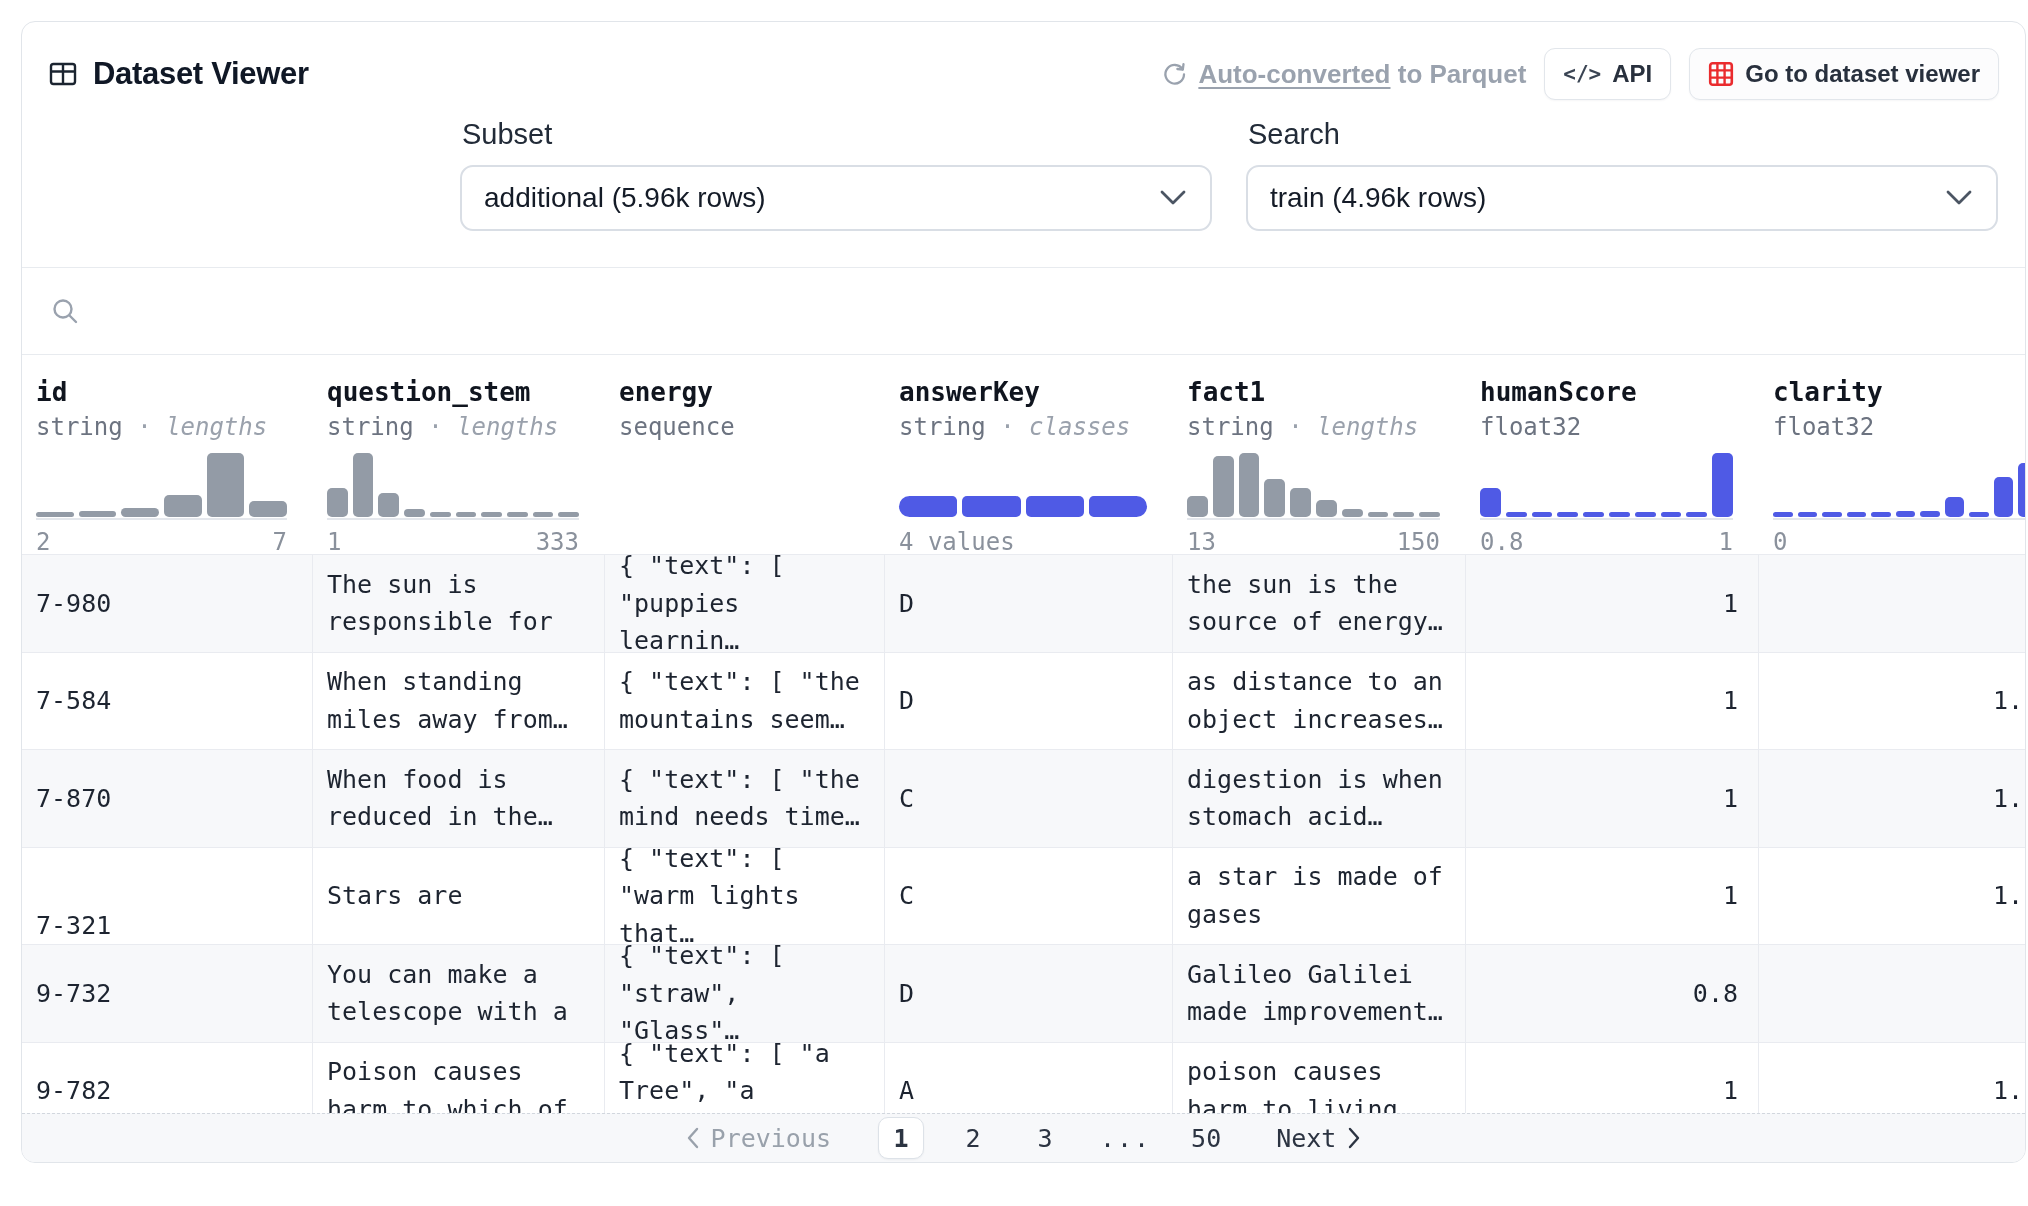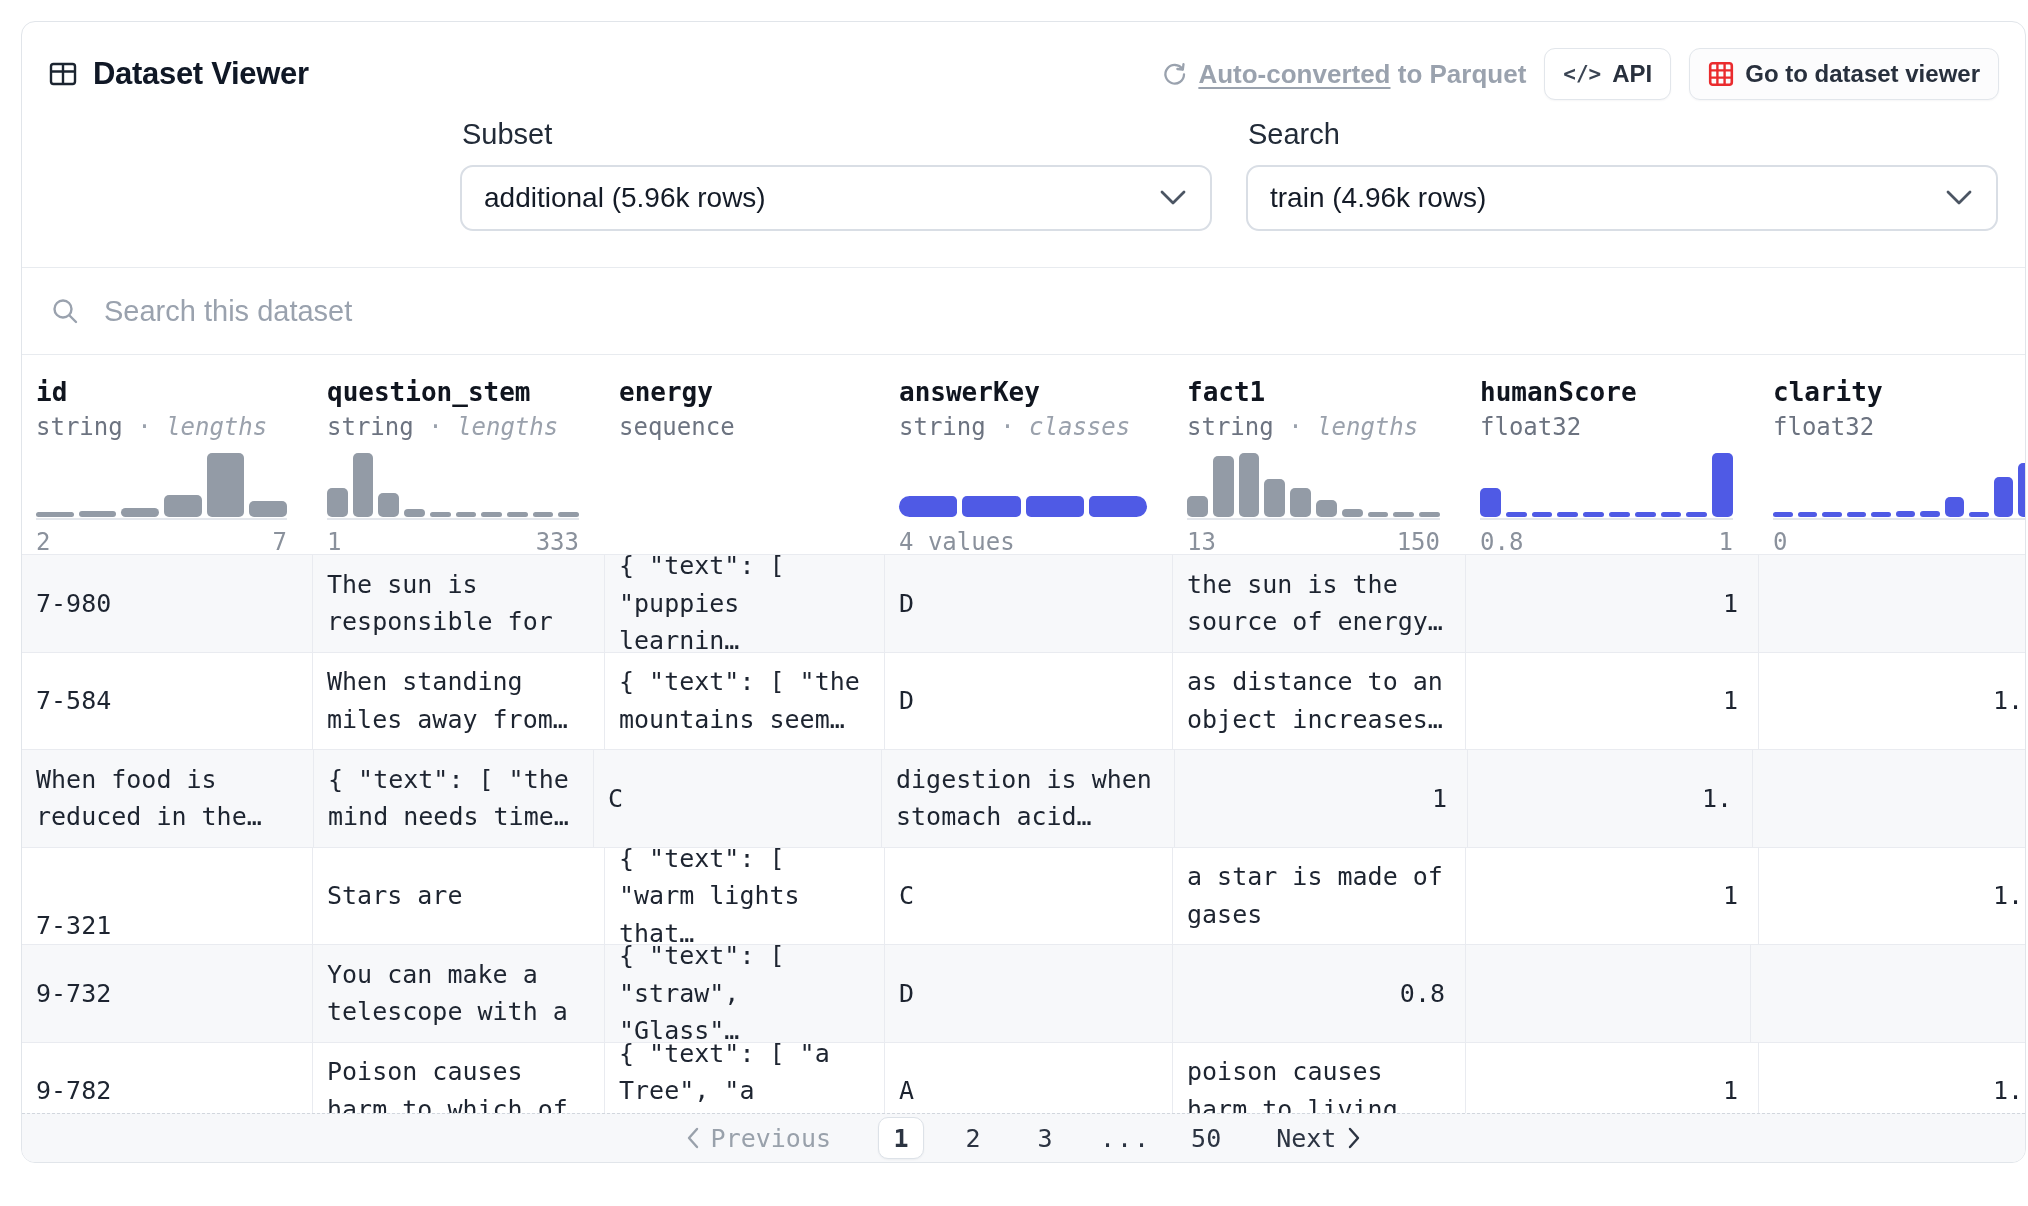--- a/index.html
+++ b/index.html
@@ -162,21 +162,20 @@
     </div>
   </div>
 
   <div class="searchbar">
     <span>
       <svg width="30" height="30" viewBox="0 0 30 30" fill="none">
         <circle cx="13" cy="13" r="8.5" stroke="#9aa2ae" stroke-width="2.4"></circle>
         <line x1="19.5" y1="19.5" x2="26" y2="26" stroke="#9aa2ae" stroke-width="2.4" stroke-linecap="round"></line>
       </svg>
     </span>
-    <input type="text" placeholder="Search this dataset" style="">
   </div>
 
   <div class="thead" id="header-row">
       <div class="hcol" style="width: 291px;">
         <div class="hname">id</div>
         <div class="htype"><span>string</span><span class="dot"> · </span><span class="extra">lengths</span></div>
         <div class="histwrap" style="width: 251px;">
           <div class="hist">
             <div class="bar" style="height: 5px; background: rgb(147, 155, 166);"></div>
             <div class="bar" style="height: 6px; background: rgb(147, 155, 166);"></div>
@@ -354,20 +353,23 @@
           <div class="wrap">as distance to an object increases…</div>
         </div>
         <div class="cell right" style="width: 293px;">
           <div>1</div>
         </div>
         <div class="cell right" style="width: 285px;">
           <div>1.</div>
         </div>
       </div>
       <div class="trow stripe">
+        <div class="cell" style="width: 291px;">
+          <div>7-870</div>
+        </div>
         <div class="cell" style="width: 292px;">
           <div class="wrap">When food is reduced in the…</div>
         </div>
         <div class="cell" style="width: 280px;">
           <div class="wrap">{ "text": [ "the mind needs time…</div>
         </div>
         <div class="cell" style="width: 288px;">
           <div>C</div>
         </div>
         <div class="cell" style="width: 293px;">
@@ -408,20 +410,23 @@
           <div>9-732</div>
         </div>
         <div class="cell" style="width: 292px;">
           <div class="wrap">You can make a telescope with a</div>
         </div>
         <div class="cell" style="width: 280px;">
           <div class="wrap">{ "text": [ "straw", "Glass"…</div>
         </div>
         <div class="cell" style="width: 288px;">
           <div>D</div>
+        </div>
+        <div class="cell" style="width: 293px;">
+          <div class="wrap">Galileo Galilei made improvement…</div>
         </div>
         <div class="cell right" style="width: 293px;">
           <div>0.8</div>
         </div>
         <div class="cell right" style="width: 285px;">
           <div></div>
         </div>
       </div>
       <div class="trow">
         <div class="cell" style="width: 291px;">

